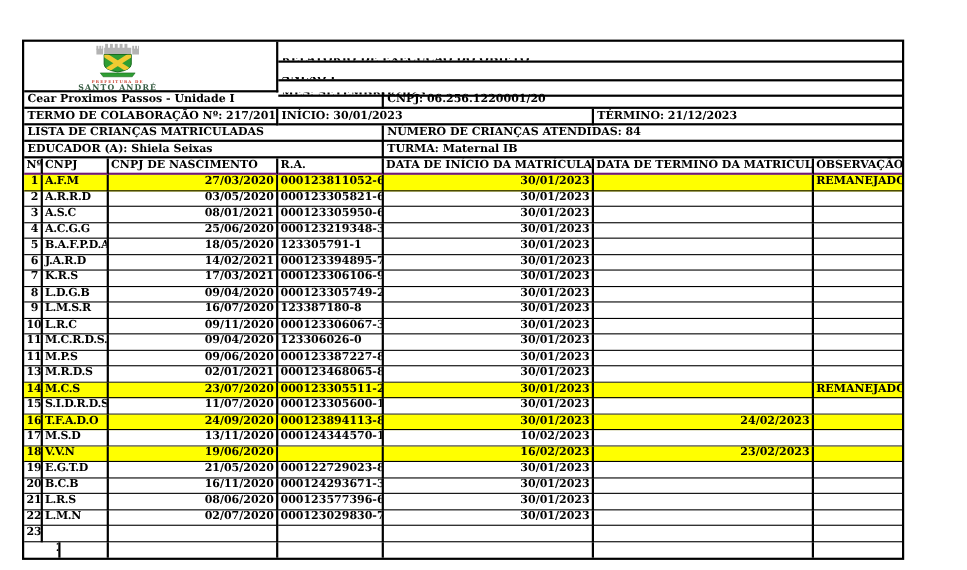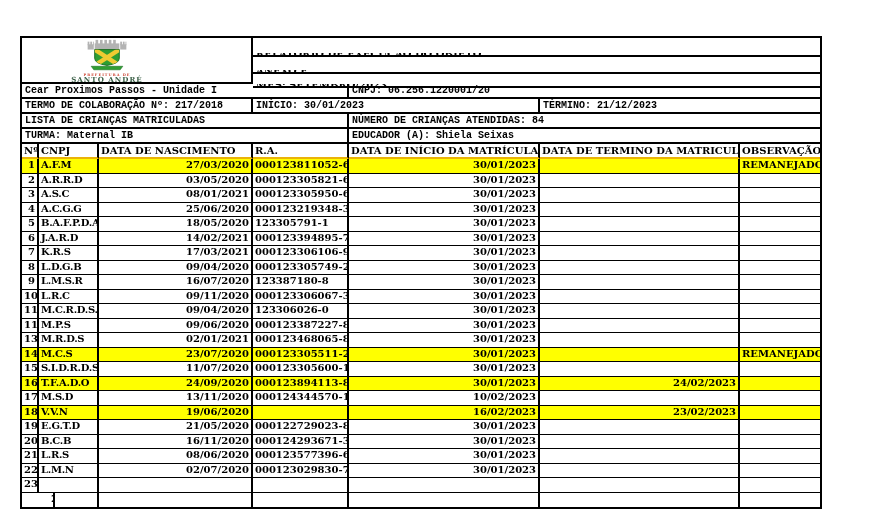--- a/index.html
+++ b/index.html
@@ -9,29 +9,29 @@
   .doc { position: absolute; left: 20px; top: 36px; width: 802px; border: 2px solid #000; background: #fff; }
 
   .cell { padding: 1px 3px; font-size: 10px; line-height: 12px; white-space: nowrap; overflow: hidden; }
 
   
   .hdr-top { display: grid; grid-template-columns: 231px 1fr; grid-template-rows: 17px 14px 15px; }
   .logo-cell { grid-row: 1 / 4; border-right: 2px solid #000; border-bottom: 2px solid #000; position: relative; }
   .logo-wrap { position: absolute; left: 30px; top: 1px; }
   .hdr-top .hcell { border-bottom: 2px solid #000; display: flex; align-items: center; margin-top: 15px; }
 
-  .hrow { display: grid; height: 15px; font-family: Liberation Mono, monospace; }
+  .hrow { display: grid; height: 15px; }
   .hrow > .cell { border-right: 2px solid #000; border-bottom: 2px solid #000; display: flex; align-items: center; }
   .hrow > .cell:last-child { border-right: none; }
   .cols-2 { grid-template-columns: 327px 1fr; }
   .cols-3 { grid-template-columns: 231px 287px 1fr; }
 
   .gridcols { grid-template-columns: 17px 60px 154px 96px 191px 200px 1fr; }
   .thead { display: grid; height: 15px; }
-  .thead > .cell { border-right: 2px solid #000; border-bottom: 2px solid #eab308; padding: 1px 2px; }
+  .thead > .cell { border-right: 2px solid #000; border-bottom: 2px solid #701a75; padding: 1px 2px; }
   .thead > .cell:last-child { border-right: none; }
 
   .trow { display: grid; height: 14.5px; }
   .trow > .cell { border-right: 2px solid #000; border-bottom: 1px solid #000; line-height: 12.5px; padding: 0 2px; }
   .trow > .cell:last-child { border-right: none; }
   .tbody .trow:last-child > .cell { border-bottom: none; margin-left: 27px; }
   .hl > .cell { background: #ffff00; }
 
   .c-n { text-align: right; padding-right: 3px; }
   .c-nasc, .c-ini, .c-ter { text-align: right; padding-right: 4px; }
@@ -94,28 +94,28 @@
       <div class="cell">INÍCIO: 30/01/2023</div>
       <div class="cell">TÉRMINO: 21/12/2023</div>
     </div>
 
     <div class="hrow cols-2">
       <div class="cell">LISTA DE CRIANÇAS MATRICULADAS</div>
       <div class="cell">NÚMERO DE CRIANÇAS ATENDIDAS: 84</div>
     </div>
 
     <div class="hrow cols-2">
+      <div class="cell">EDUCADOR (A): Shiela Seixas</div>
       <div class="cell">TURMA: Maternal IB</div>
-      <div class="cell">EDUCADOR (A): Shiela Seixas</div>
     </div>
 
     <div class="thead gridcols">
       <div class="cell">Nº</div>
       <div class="cell">CNPJ</div>
-      <div class="cell">DATA DE NASCIMENTO</div>
+      <div class="cell">CNPJ DE NASCIMENTO</div>
       <div class="cell">R.A.</div>
       <div class="cell">DATA DE INÍCIO DA MATRÍCULA</div>
       <div class="cell">DATA DE TERMINO DA MATRICULA</div>
       <div class="cell">OBSERVAÇÃO</div>
     </div>
 
     <div class="tbody">
   <div class="trow gridcols hl">
     <div class="cell c-n">1</div>
     <div class="cell c-nome">A.F.M</div>

